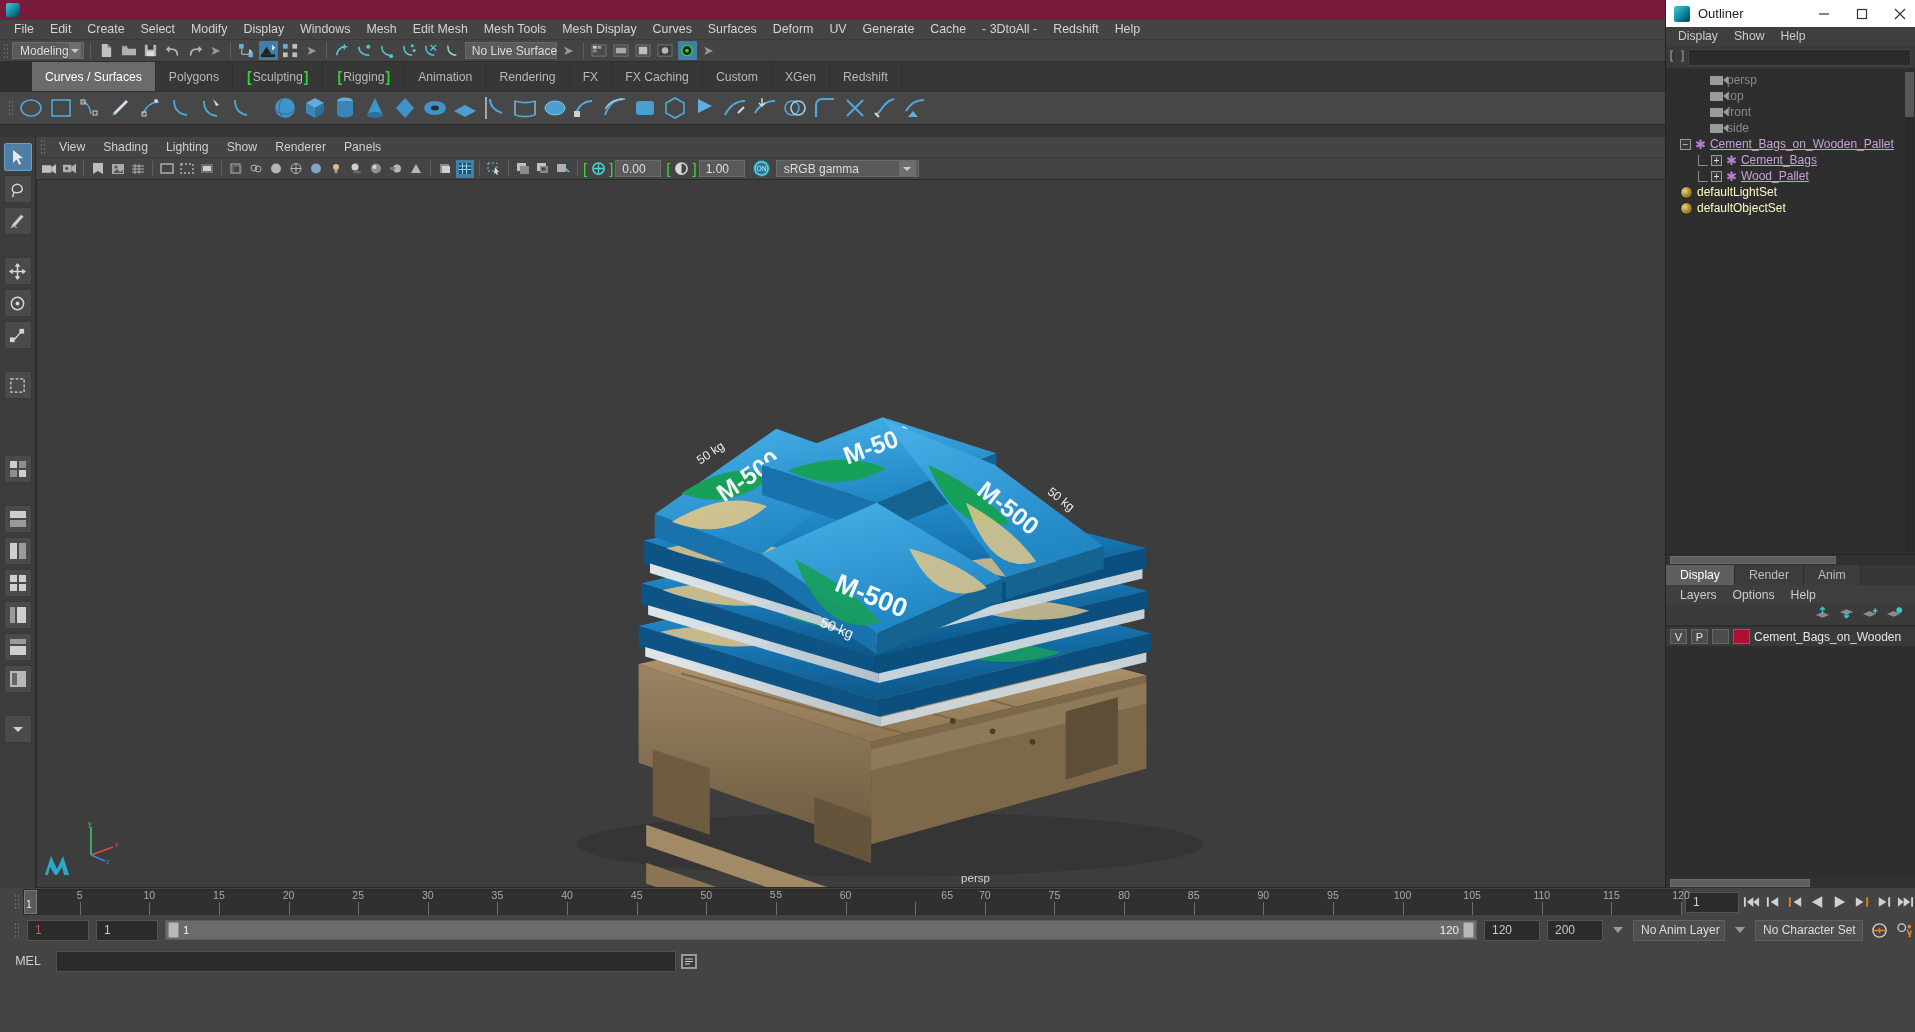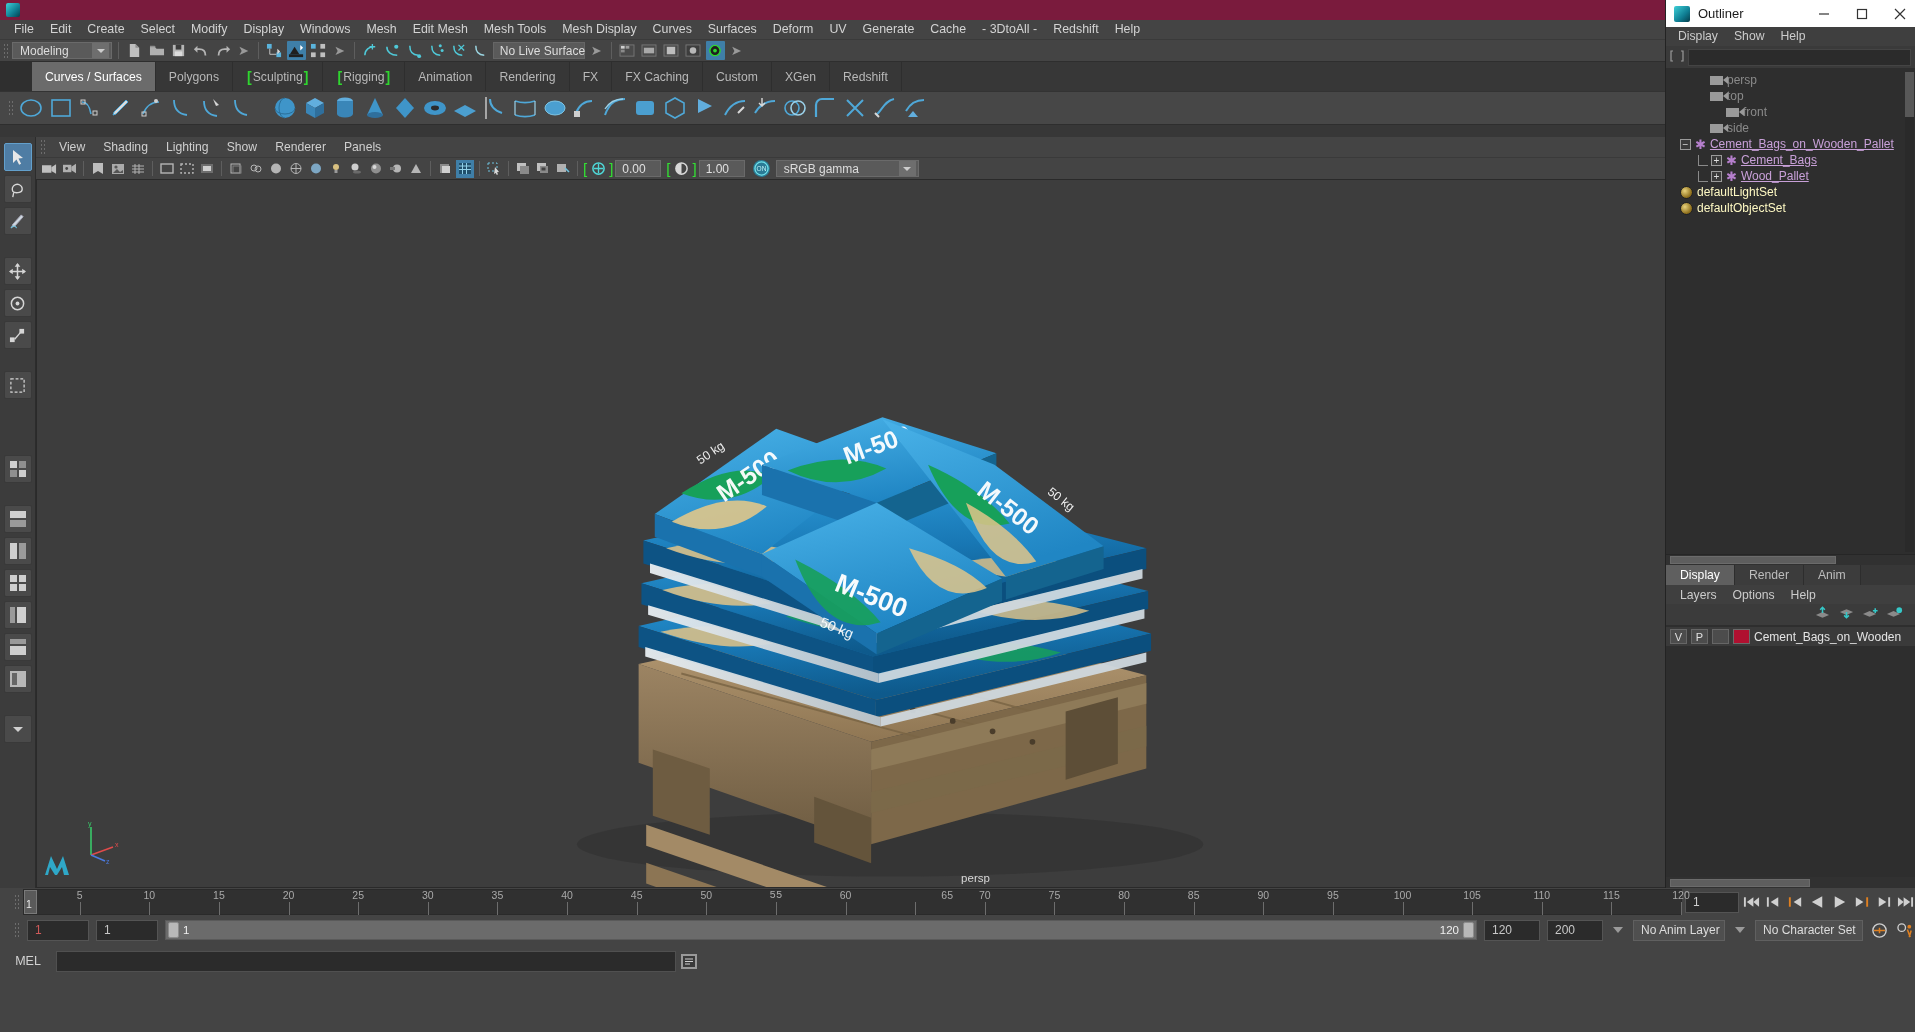--- a/index.html
+++ b/index.html
@@ -252,21 +252,21 @@
     <div class="mi">UV</div>
     <div class="mi">Generate</div>
     <div class="mi">Cache</div>
     <div class="mi">- 3DtoAll -</div>
     <div class="mi">Redshift</div>
     <div class="mi">Help</div>
   </div>
 
 <div class="statusrow">
   <div class="grip"></div>
-  <div class="combo" style="width:100px">
+  <div class="combo" style="width:72px">
     <div class="cap">Modeling</div>
     <div class="arw">
         <i class="tri-d"></i>
       </div>
   </div>
   <div class="sep"></div>
   <div class="tbtn">
     <svg width="15" height="15" viewBox="0 0 16 16">
         <path d="M3 1h6l4 4v10H3z" fill="#bfbfbf"></path>
         <path d="M9 1v4h4" fill="#8f8f8f"></path>
@@ -1124,21 +1124,21 @@
         <div class="ol-row cam" style="padding-left: 14px;">
           <span style="width: 26px; flex: 0 0 auto;"></span>
           <span class="camicon"></span>
           <span class="lbl">persp</span>
         </div>
         <div class="ol-row cam" style="padding-left: 14px;">
           <span style="width: 26px; flex: 0 0 auto;"></span>
           <span class="camicon"></span>
           <span class="lbl">top</span>
         </div>
-        <div class="ol-row cam" style="padding-left: 30px;">
+        <div class="ol-row cam" style="padding-left: 14px;">
           <span style="width: 26px; flex: 0 0 auto;"></span>
           <span class="camicon"></span>
           <span class="lbl">front</span>
         </div>
         <div class="ol-row cam" style="padding-left: 14px;">
           <span style="width: 26px; flex: 0 0 auto;"></span>
           <span class="camicon"></span>
           <span class="lbl">side</span>
         </div>
         <div class="ol-row" style="padding-left: 14px;">

